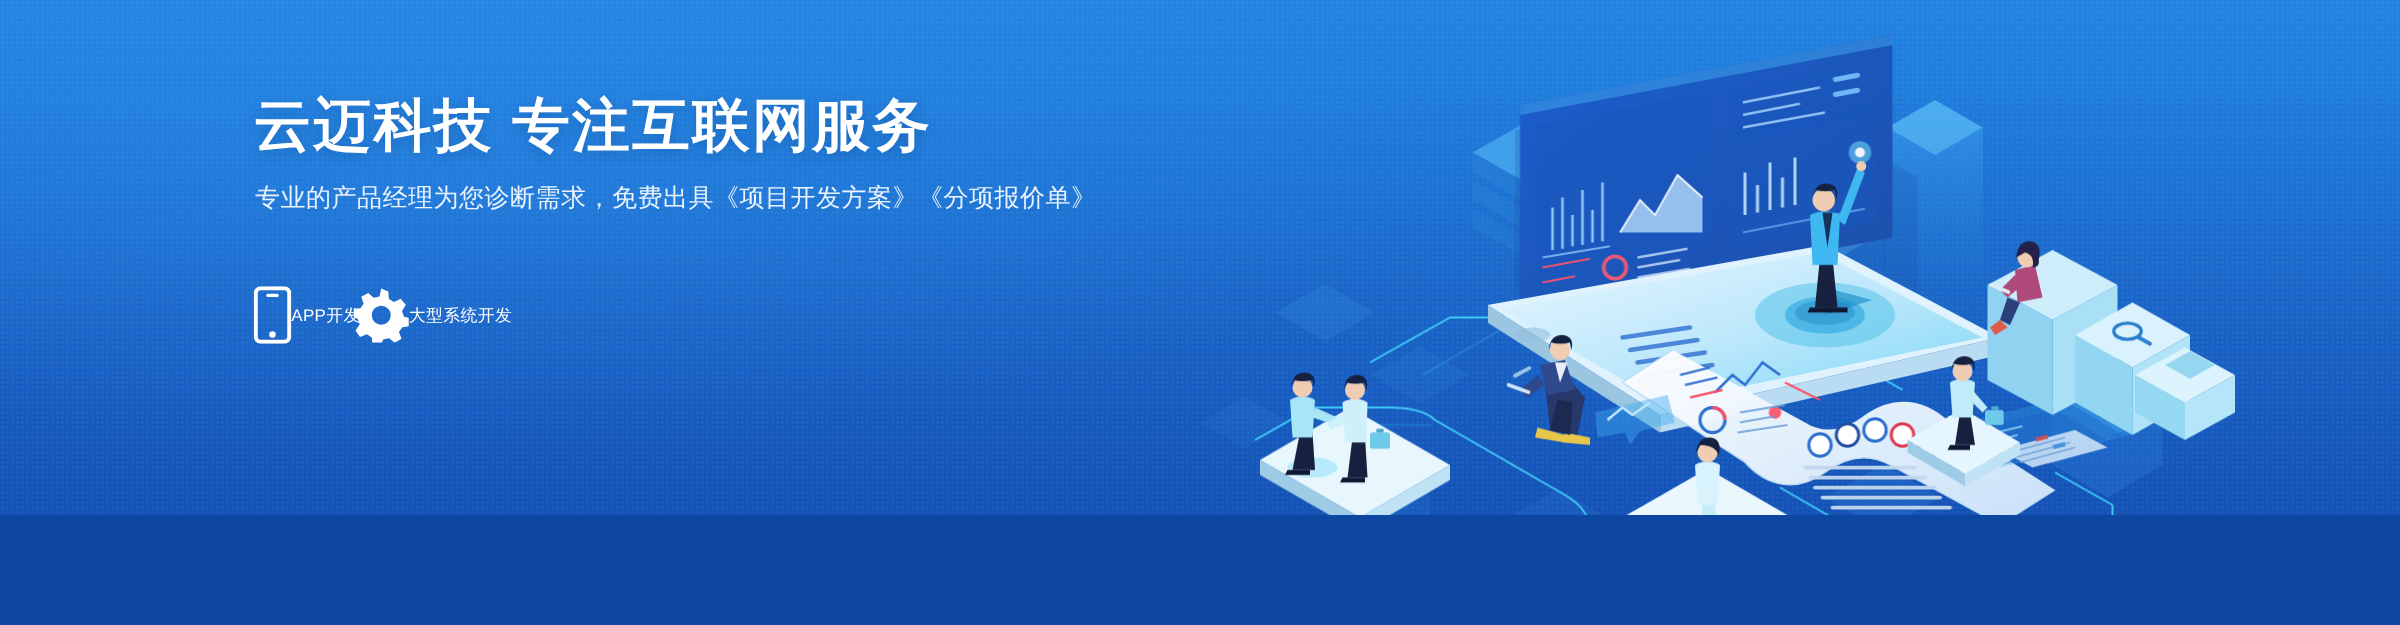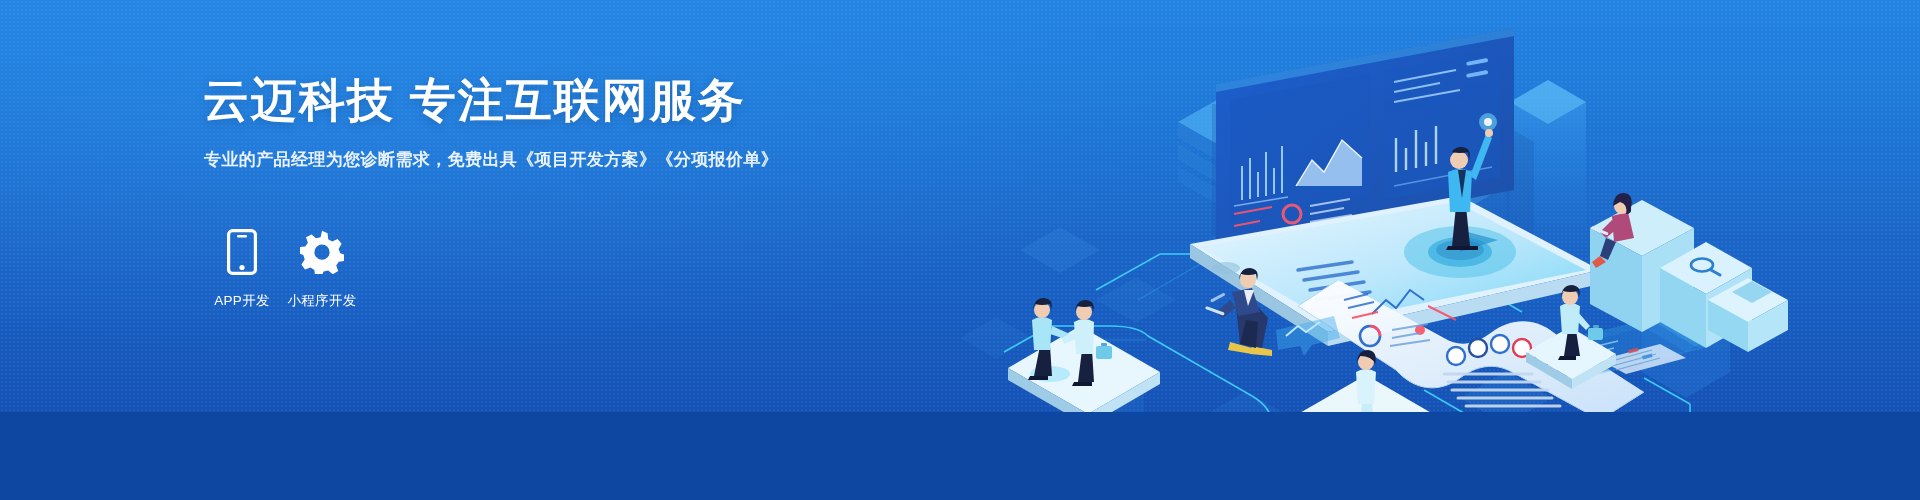--- a/index.html
+++ b/index.html
@@ -25,28 +25,28 @@
   
   .content{position:absolute;left:203px;top:0;width:720px;height:500px;z-index:40;}
   .title{
     position:absolute;top:73px;left:0;
     font-size:46px;line-height:1.18;font-weight:bold;color:#ffffff;
     letter-spacing:2px;white-space:nowrap;
     text-shadow:0 2px 10px rgba(4,40,90,.25);
   }
   .sub{position:absolute;top:143px;left:1px;}
   .sub-line{
-    font-size:17px;line-height:33px;color:#e9f3ff;font-weight:700;
+    font-size:20px;line-height:33px;color:#e9f3ff;font-weight:400;
     letter-spacing:.4px;white-space:nowrap;
   }
   .sub-line + .sub-line{margin-top:5px;}
 
   
   .services{position:absolute;top:228px;left:0;display:flex;align-items:flex-start;}
-  .svc{display:flex;flex-direction:column;align-items:center;width:78px;cursor:pointer;}
+  .svc{display:flex;flex-direction:row;align-items:flex-start;width:78px;cursor:pointer;}
   .svc .glyph{height:48px;display:flex;align-items:center;justify-content:center;}
   .svc .glyph svg{display:block;}
   .svc .cap{
     margin-top:16px;font-size:13.5px;color:#ffffff;white-space:nowrap;
     letter-spacing:.3px;font-weight:400;
   }
   .svc-0{margin-left:0;}
   .svc-1{margin-left:-2px;}
   .svc-2{margin-left:0px;}
   .svc-3{margin-left:0px;}
@@ -462,18 +462,18 @@
       <div class="svc svc-4">
         <span class="glyph">
           <svg width="44" height="44" viewBox="0 0 44 44">
             <path fill="#ffffff" d="M22 0.8 L27.6 3.2 L28.2 9.2 L32.2 11.5 L37.6 8.9 L41.6 13.8 L38.6 18.9
                   L40.3 23.3 L46 25 L46 25 L44.6 31 L38.8 31.8 L36.2 35.6 L38.2 41 L32.8 44.2 L28.2 40.6
                   L23.6 41.6 L21.2 47 L15 45.8 L14.4 39.9 L10.5 37.4 L5 39.6 L1.4 34.4 L4.7 29.6
                   L3.3 25.1 L-2.2 23 L-0.6 17 L5.3 16.5 L7.9 12.8 L6 7.3 L11.6 4.4 L16 8.2 L20.6 7.2 Z
                   M22 14.6 A7.6 7.6 0 1 0 22 29.8 A7.6 7.6 0 1 0 22 14.6 Z"></path>
           </svg>
         </span>
-        <span class="cap">小程序开发</span>
+        <span class="cap">大型系统开发</span>
       </div>
 
     </div>
   </div>
 </div>
 
 </body></html>

